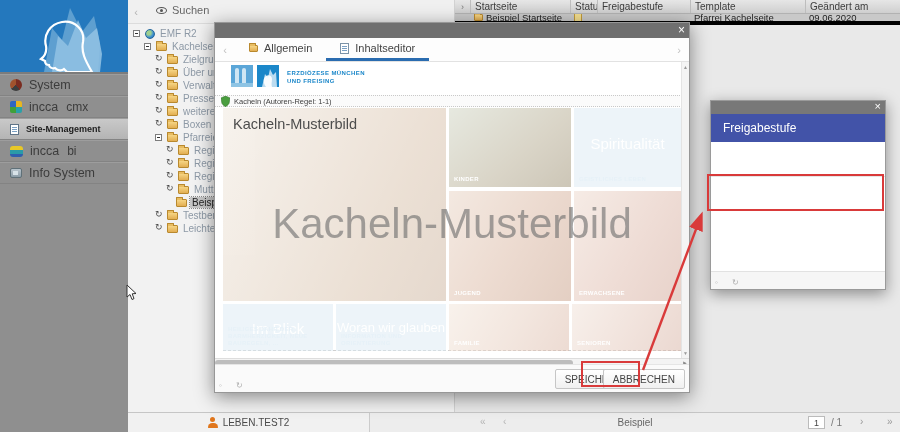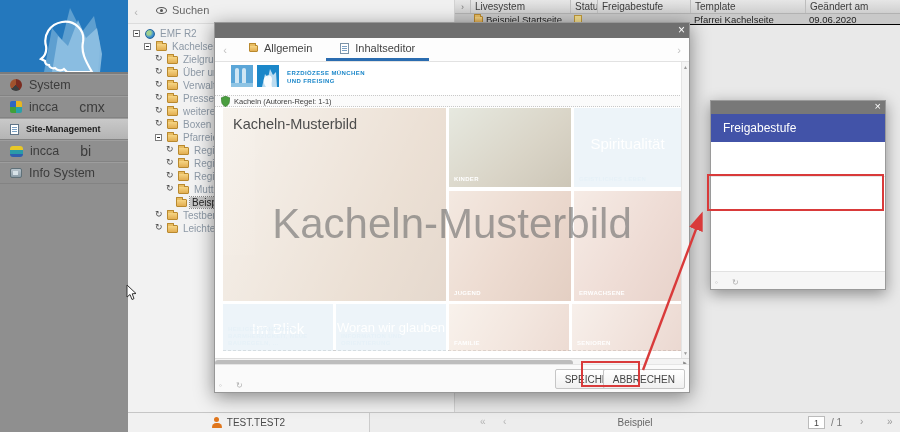--- a/index.html
+++ b/index.html
@@ -8,21 +8,21 @@
          -webkit-font-smoothing:antialiased;}
   *{box-sizing:border-box;}
 
   
   .sidebar{position:absolute;left:0;top:0;width:128px;height:432px;background:#8f8f8f;z-index:5;}
   .logo{width:128px;height:72px;background:#2478bd;overflow:hidden;}
   .side-items{border-top:2px solid #7c7c7c;}
   .side-item{display:flex;align-items:center;gap:7px;height:22px;padding:0 12px 0 10px;
              border-top:1px solid #9d9d9d;border-bottom:1px solid #838383;
              color:#3c3c3c;font-size:12.5px;cursor:pointer;white-space:nowrap;}
-  .side-item sup{font-size:14px;margin-left:14px;}
+  .side-item sup{font-size:12px;margin-left:1px;}
   .side-item.sel{background:linear-gradient(#c9c9c9,#b4b4b4);font-size:9px;font-weight:bold;color:#1c1c1c;}
   .sicon{flex:0 0 auto;display:inline-block;}
   .system-icon{width:12px;height:12px;border-radius:50%;background:#6e2a1e;
     background:conic-gradient(#7a2c20 0 40%,#3d3d3d 40% 65%,#a0522d 65% 100%);}
   .incca-cmx-icon{width:12px;height:12px;background:
      linear-gradient(#2f67c1,#2f67c1) 0 0/6px 6px no-repeat,
      linear-gradient(#e8b620,#e8b620) 6px 0/6px 6px no-repeat,
      linear-gradient(#3fa03a,#3fa03a) 0 6px/6px 6px no-repeat,
      linear-gradient(#2aa0a8,#2aa0a8) 6px 6px/6px 6px no-repeat;border-radius:2px;}
   .incca-bi-icon{width:13px;height:11px;border-radius:3px;background:
@@ -63,21 +63,21 @@
   .tlabel{padding:0 2px;}
   .tlabel.sel{background:#c6c6c6;outline:1px dotted #8a8a8a;color:#222;}
 
   
   .table-area{position:absolute;left:455px;top:0;width:445px;height:412px;background:#e9e9e9;z-index:1;}
   .thead{display:flex;height:14px;background:linear-gradient(#e6e6e6,#cfcfcf);border-bottom:1px solid #b2b2b2;}
   .hchev{flex:0 0 15px;font-size:9px;color:#777;display:flex;align-items:center;justify-content:center;cursor:pointer;}
   .hcell{font-size:10px;color:#3d3d3d;padding:1px 0 0 4px;border-left:1px solid #bdbdbd;overflow:hidden;white-space:nowrap;cursor:pointer;}
   .hcell.c0{width:100px;} .hcell.c1{width:27px;} .hcell.c2{width:93px;}
   .hcell.c3{width:115px;} .hcell.c4{width:65px;} 
-  .trow{display:flex;height:11px;background:#c9c9c9;border-bottom:1px solid #000000;font-size:9.5px;color:#222;}
+  .trow{display:flex;height:11px;background:#c9c9c9;border-bottom:4px solid #000000;font-size:9.5px;color:#222;}
   .tcell{overflow:hidden;white-space:nowrap;padding-left:4px;display:flex;align-items:center;gap:3px;}
   .tcell.c-chev{width:15px;} .tcell.c-bez{width:100px;} .tcell.c-status{width:27px;}
   .tcell.c-frei{width:93px;} .tcell.c-tmpl{width:115px;} .tcell.c-date{width:65px;}
   .status-icon{display:inline-block;width:8px;height:9px;background:#f4de8e;border:1px solid #c09a3a;}
 
   
   .dialog{position:absolute;left:214px;top:22px;width:476px;height:371px;background:#fff;
           border:1px solid #979797;box-shadow:0 4px 18px rgba(0,0,0,.45);z-index:20;}
   .dlg-titlebar{height:15px;background:#6f6f6f;position:relative;cursor:move;}
   .dlg-close{position:absolute;right:4px;top:0;color:#fff;font-size:12px;line-height:14px;cursor:pointer;}
@@ -324,21 +324,21 @@
           <span class="nicon folder"></span>
           <span class="tlabel">Leichte Sprache</span>
         </div>
       </div>
   </section>
 
   <section class="table-area">
     <div class="thead">
       <span class="hchev">›</span>
 
-        <span class="hcell c0">Livesystem</span>
+        <span class="hcell c0">Startseite</span>
 
         <span class="hcell c1">Status</span>
 
         <span class="hcell c2">Freigabestufe</span>
 
         <span class="hcell c3">Template</span>
 
         <span class="hcell c4">Geändert am</span>
       </div>
     <div class="trow">
@@ -466,21 +466,21 @@
     <div class="pop-header">Freigabestufe</div>
     <div class="fg-item"></div>
     <div class="pop-footer">
       <span class="corner-icons">◦ ↻</span>
     </div>
   </div>
 
   <footer class="statusbar">
     <div class="user-box">
       <span class="person"></span>
-      <span>TEST.TEST2</span>
+      <span>LEBEN.TEST2</span>
     </div>
     <div class="pager">
       <span class="pg first">«</span>
       <span class="pg prev">‹</span>
       <span class="pg-context">Beispiel</span>
       <span class="pg-box">1</span>
       <span class="pg-total">/ 1</span>
       <span class="pg next">›</span>
       <span class="pg last">»</span>
     </div>

